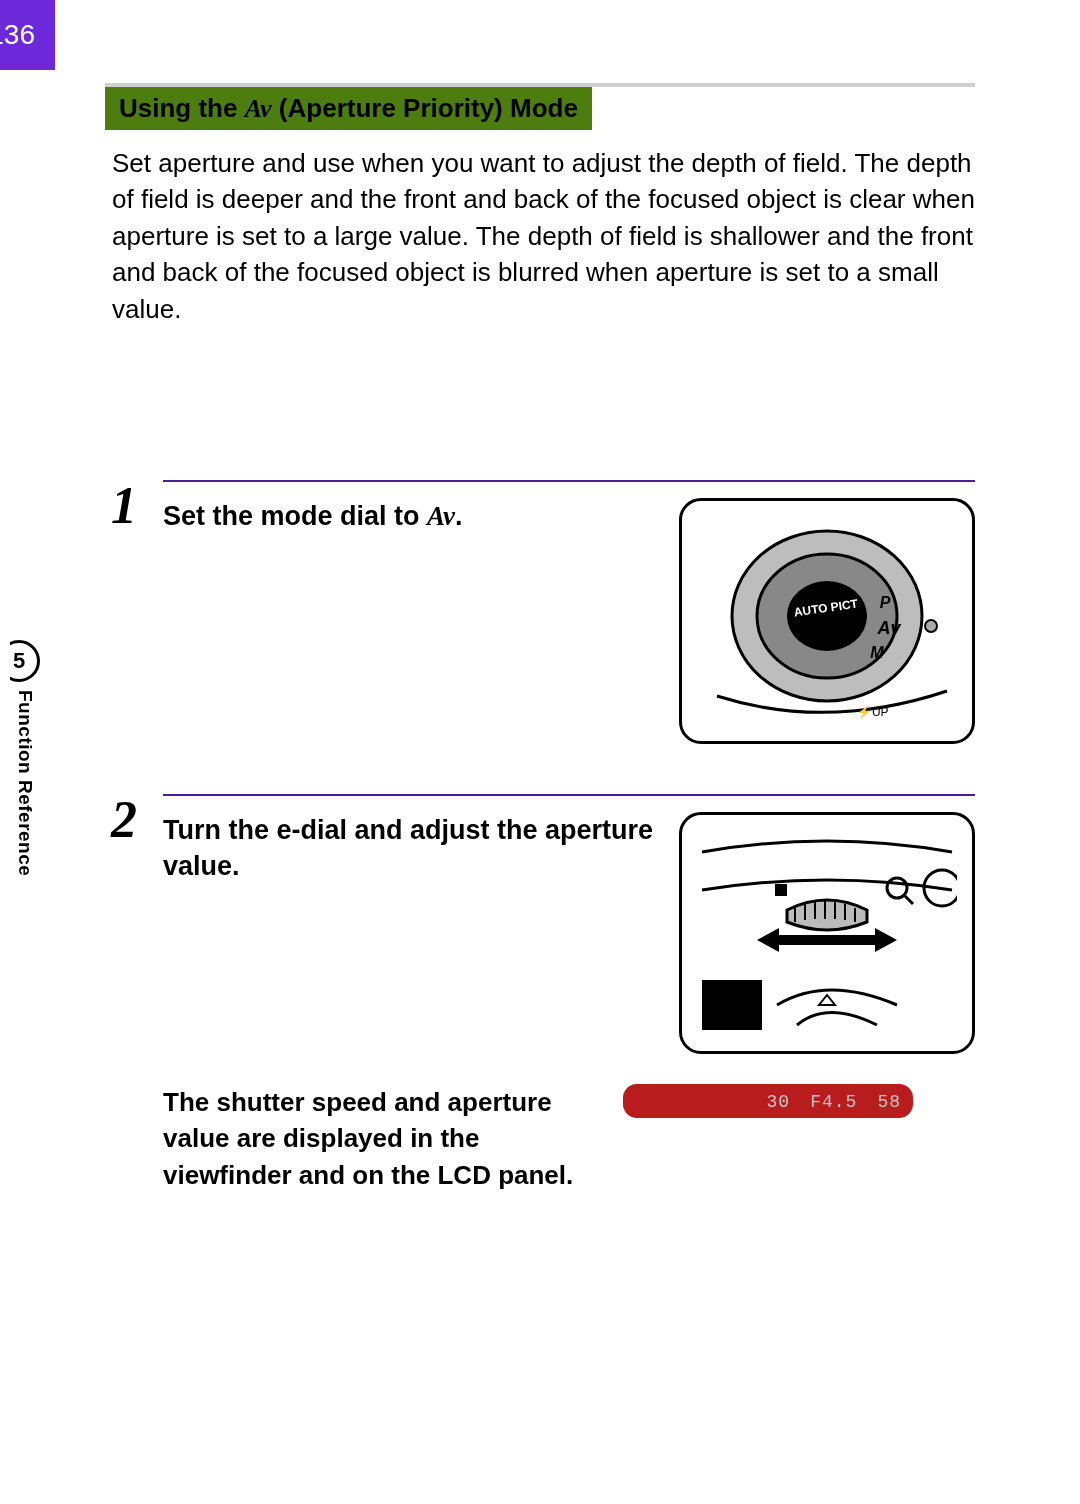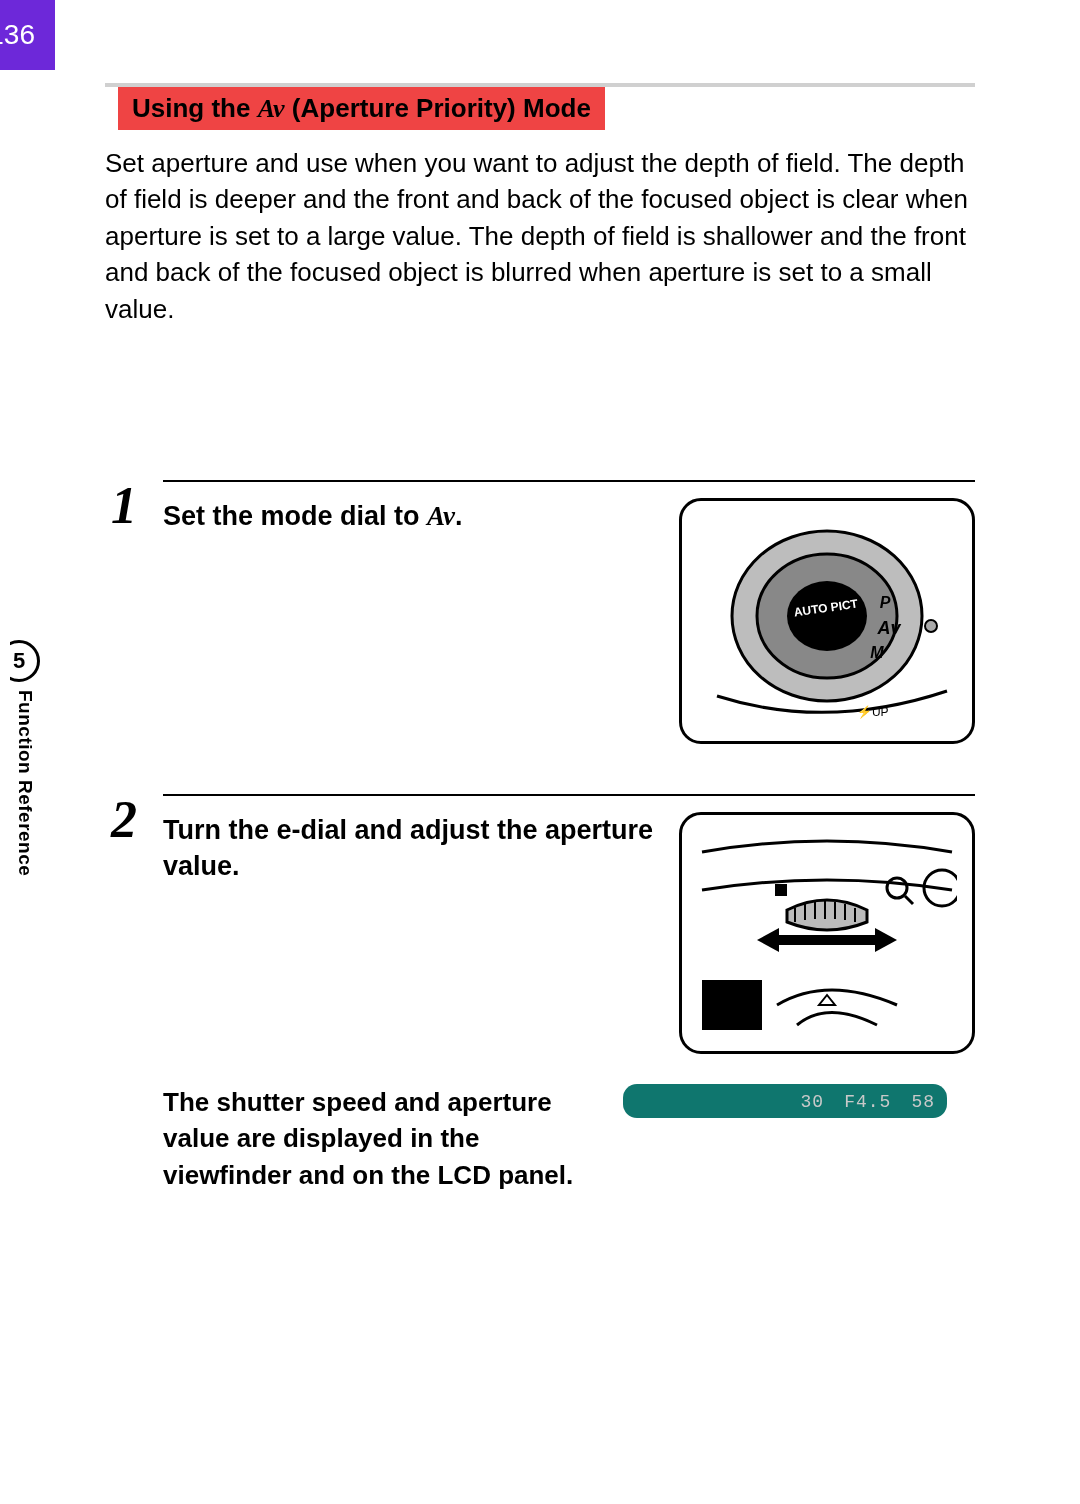--- a/index.html
+++ b/index.html
@@ -1,39 +1,39 @@
 <!DOCTYPE html>
 <html><head>
 <meta charset="utf-8">
 <style>
   html,body{margin:0;padding:0;background:#fff;font-family:Arial,Helvetica,sans-serif;color:#000;}
   .page{width:1080px;height:1504px;position:relative;box-sizing:border-box;}
   .pagenum{position:absolute;left:0;top:0;width:55px;height:70px;background:#6d28d9;color:#fff;
            font-size:28px;display:flex;align-items:center;justify-content:flex-end;padding-right:20px;box-sizing:border-box;}
   .hdr-line{position:absolute;left:105px;right:105px;top:83px;height:4px;background:#d0d0d0;}
-  .section-head{position:absolute;left:118px;top:87px;background:#ef4444;padding:6px 14px 6px 14px;
+  .section-head{position:absolute;left:105px;top:87px;background:#4d7c0f;padding:6px 14px 6px 14px;
                 font-weight:bold;font-size:26px;color:#000;}
   .section-head .av{font-family:serif;font-style:italic;}
-  .body{position:absolute;left:105px;right:105px;top:145px;font-size:26px;line-height:1.4;}
+  .body{position:absolute;left:112px;right:105px;top:145px;font-size:26px;line-height:1.4;}
   .body p{margin:0;}
   .refline{margin-top:4px;}
   .hand{font-size:22px;display:inline-block;margin-right:6px;}
   .steps{position:absolute;left:105px;right:105px;top:480px;}
   .step{display:flex;gap:20px;}
   .step-num{font-family:Georgia,'Times New Roman',serif;font-style:italic;font-weight:bold;font-size:52px;
             line-height:1;min-width:38px;text-align:center;}
-  .step-body{flex:1;border-top:2px solid #000000;padding-top:16px;}
+  .step-body{flex:1;border-top:2px solid #4c1d95;padding-top:16px;}
   .step-row{display:flex;align-items:flex-start;gap:20px;}
   .step-text{flex:1;font-size:27px;font-weight:bold;line-height:1.35;}
   .step-text .av{font-family:serif;font-style:italic;}
   .illus{border:3px solid #000;border-radius:22px;background:#fff;display:flex;align-items:center;justify-content:center;}
   .illus1{width:290px;height:240px;}
   .illus2{width:290px;height:236px;}
   .note{font-size:26px;font-weight:bold;line-height:1.4;margin-top:30px;max-width:440px;}
-  .vf{width:324px;background:#0f766e;border-radius:14px;padding:8px 12px 6px 12px;box-sizing:border-box;
+  .vf{width:290px;background:#b91c1c;border-radius:14px;padding:8px 12px 6px 12px;box-sizing:border-box;
       color:#c9c9c9;font-family:'Courier New',monospace;font-size:18px;display:flex;justify-content:flex-end;gap:20px;
       margin-top:30px;letter-spacing:1px;}
   .vf span{display:inline-block;}
   .vf .f45{}
   .sidetab{position:absolute;left:4px;top:640px;display:flex;flex-direction:column;align-items:center;}
   .tabnum{width:36px;height:36px;border:3px solid #000;border-radius:50%;background:#fff;display:flex;
           align-items:center;justify-content:center;font-size:22px;font-weight:bold;margin-bottom:8px;
           clip-path:inset(0 0 0 12px);position:relative;left:-6px;}
   .tablabel{writing-mode:vertical-rl;font-size:19px;font-weight:bold;letter-spacing:0.5px;}
   

